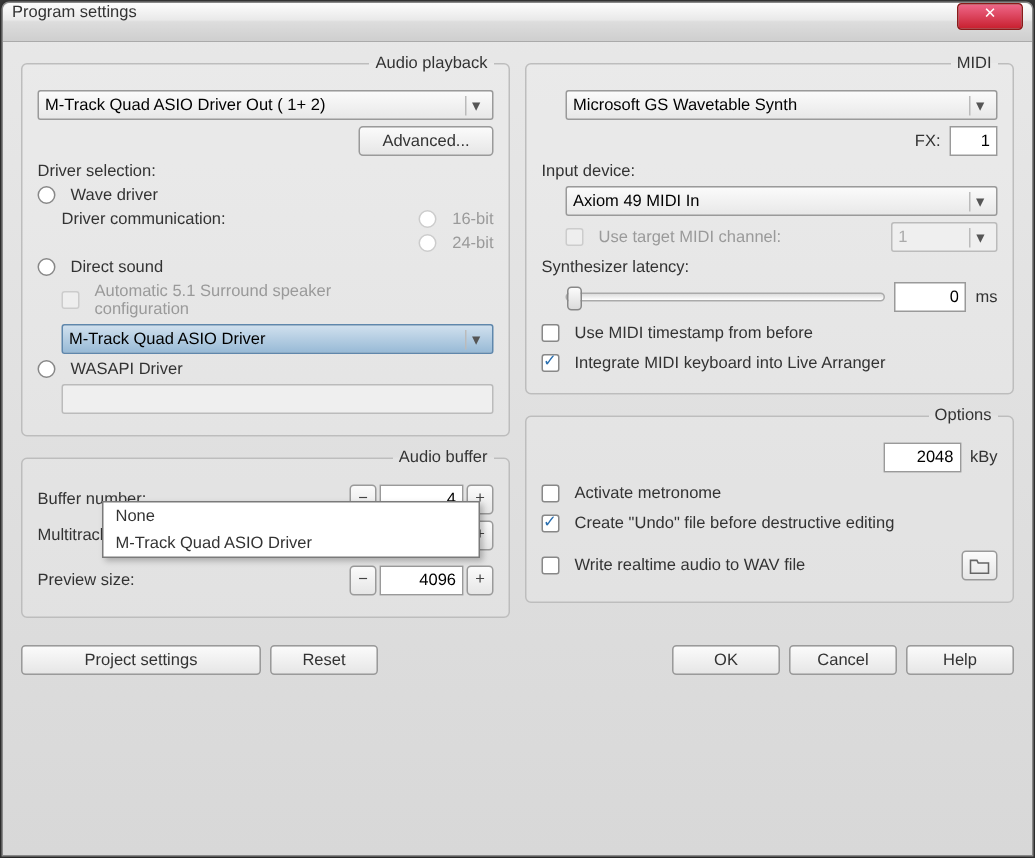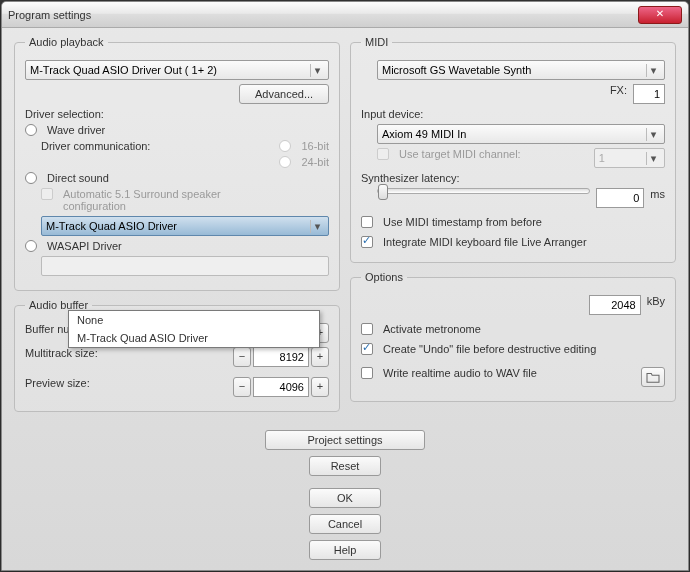--- a/index.html
+++ b/index.html
@@ -1,36 +1,36 @@
 <!DOCTYPE html>
 <html><head>
 <meta charset="utf-8">
 <style>
 * { margin: 0; padding: 0; box-sizing: border-box; font-family: "Segoe UI", Tahoma, sans-serif; font-size: 11px; }
 body { background: #3a3a3a; width: 690px; height: 572px; overflow: hidden; position: relative; }
 
 .window { width: 688px; height: 570px; margin: 1px; background: linear-gradient(#e8e8e8, #d8d8d8); border: 1px solid #888; border-radius: 5px 5px 0 0; box-shadow: 0 2px 8px rgba(0,0,0,.5); }
 
-.titlebar { height: 26px; background: linear-gradient(#fdfdfd 0%, #e9e9e9 45%, #ddd 50%, #cfcfcf 100%); border-bottom: 1px solid #aaa; display: flex; align-items: center; padding: 0 6px; border-radius: 5px 5px 0 0; }
+.titlebar { height: 26px; background: linear-gradient(#fdfdfd 0%, #e9e9e9 45%, #ddd 50%, #cfcfcf 100%); border-bottom: 1px solid #aaa; display: flex; padding: 0 6px; border-radius: 5px 5px 0 0; }
 .titlebar .title { flex: 1; color: #333; }
 .close-btn { width: 44px; height: 18px; background: linear-gradient(#e68, #c8202f); border: 1px solid #8a1a1a; border-radius: 3px; color: #fff; text-align: center; line-height: 14px; font-size: 10px; cursor: pointer; }
 
 .content { padding: 8px 12px 6px 12px; }
 
 .tabs { display: flex; gap: 2px; margin-bottom: 6px; }
 .tab { flex: 1; height: 22px; background: linear-gradient(#fefefe, #e6e6e6); border: 1px solid #a8a8a8; border-radius: 3px; text-align: center; line-height: 20px; color: #333; cursor: pointer; }
 .tab.active { background: linear-gradient(#bcd4e8, #9abed8); border-color: #6a94b8; box-shadow: inset 0 0 4px rgba(60,110,160,.4); }
 
 .columns { display: flex; gap: 10px; }
 .col { flex: 1; }
 
 fieldset.group { border: 1px solid #bdbdbd; border-radius: 4px; padding: 8px 10px 10px 10px; margin-bottom: 8px; background: rgba(255,255,255,0.15); position: relative; }
-fieldset.group > legend { padding: 0 4px; color: #333; font-size: 11px; }
-
-.row { display: flex; gap: 6px; margin: 4px 0; }
+fieldset.group > legend { padding: 0 4px; color: #333; font-size: 11px; text-align: right; }
+
+.row { display: flex; align-items: center; gap: 6px; margin: 4px 0; }
 .row.indent { margin-left: 16px; }
 .label { color: #333; }
 .label.muted { color: #9a9a9a; }
 
 .combo { flex: 1; height: 20px; background: linear-gradient(#fbfbfb,#e8e8e8); border: 1px solid #9a9a9a; border-radius: 2px; display: flex; align-items: center; padding: 0 4px; }
 .combo.disabled { background:#efefef; color:#aaa; border-color:#bbb; }
 .combo .text { flex: 1; overflow: hidden; white-space: nowrap; }
 .combo .arrow { width: 14px; text-align: center; color: #555; border-left: 1px solid #bbb; }
 .combo.blue { background: linear-gradient(#d0e0ee,#98bad6); border-color:#5f87ac; }
 
@@ -45,24 +45,24 @@
 .check.disabled { background:#eee; border-color:#ccc; }
 
 .numin { display: flex; align-items: center; }
 .numin .step { width: 18px; height: 20px; background: linear-gradient(#fbfbfb,#e6e6e6); border:1px solid #9a9a9a; border-radius:3px; text-align:center; line-height:17px; cursor:pointer; color:#444; }
 .numin input { width: 56px; height: 20px; border:1px solid #9a9a9a; text-align:right; padding:0 4px; margin:0 2px; background:#fff; font-size:11px; }
 input.plain { height: 20px; border:1px solid #9a9a9a; text-align:right; padding:0 4px; background:#fff; font-size:11px; }
 
 .slider { flex:1; height: 6px; background: linear-gradient(#ddd,#fff); border:1px solid #aaa; border-radius:3px; position:relative; }
 .slider .thumb { position:absolute; left:0; top:-5px; width:10px; height:16px; background: linear-gradient(#fbfbfb,#dcdcdc); border:1px solid #888; border-radius:3px; }
 
-.dropdown { position:absolute; left:68px; top:310px; width:252px; background:#fff; border:1px solid #7a7a7a; box-shadow:2px 2px 4px rgba(0,0,0,.25); z-index:100; }
+.dropdown { position:absolute; left:68px; top:334px; width:252px; background:#fff; border:1px solid #7a7a7a; box-shadow:2px 2px 4px rgba(0,0,0,.25); z-index:100; }
 .dropdown .item { padding:3px 8px; color:#333; cursor:pointer; }
 
-.footer { display:flex; gap:6px; padding:4px 12px 0 12px; align-items:center;flex-direction:column; }
+.footer { display:flex; gap:6px; padding:4px 12px 0 12px; align-items:center; }
 .footer .spacer { flex:1; }
 .footer .btn { min-width:72px; }
 
 .folder-btn { width: 24px; height: 20px; background: linear-gradient(#fbfbfb,#e6e6e6); border:1px solid #9a9a9a; border-radius:3px; display:flex; align-items:center; justify-content:center; cursor:pointer; }
 .folder-btn svg { width:14px; height:12px; }
 </style>
 </head>
 <body>
 
 <div class="window">
@@ -216,21 +216,21 @@
             <input class="plain" style="width: 48px;" value="0">
             <span class="label">ms</span>
           </div>
 
           <div class="row" style="margin-top:8px">
             <span class="check"></span>
             <span class="label">Use MIDI timestamp from before</span>
           </div>
           <div class="row" style="margin-top:8px">
             <span class="check on"></span>
-            <span class="label">Integrate MIDI keyboard file Live Arranger</span>
+            <span class="label">Integrate MIDI keyboard into Live Arranger</span>
           </div>
         </fieldset>
 
         <fieldset class="group">
           <legend>Options</legend>
 
           <div class="row">
             <span style="flex:1"></span>
             <input class="plain" style="width: 52px;" value="2048">
             <span class="label">kBy</span>

